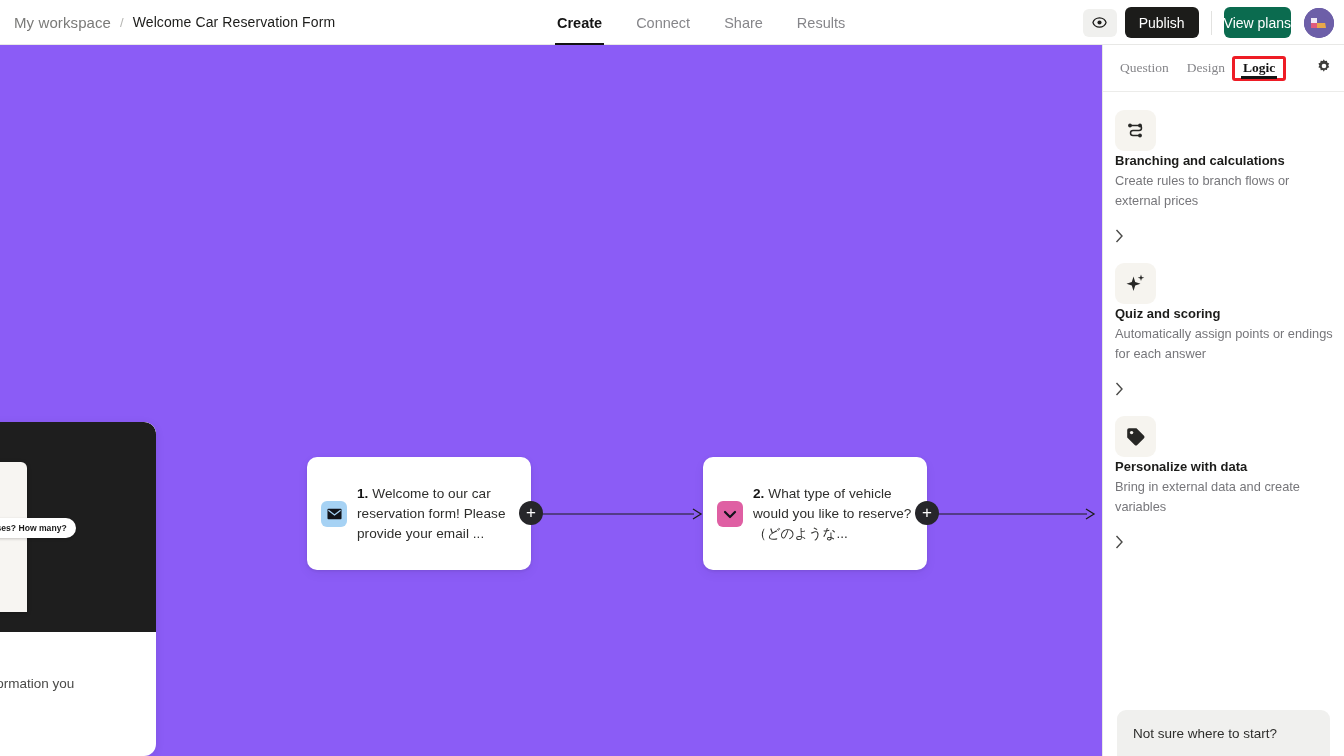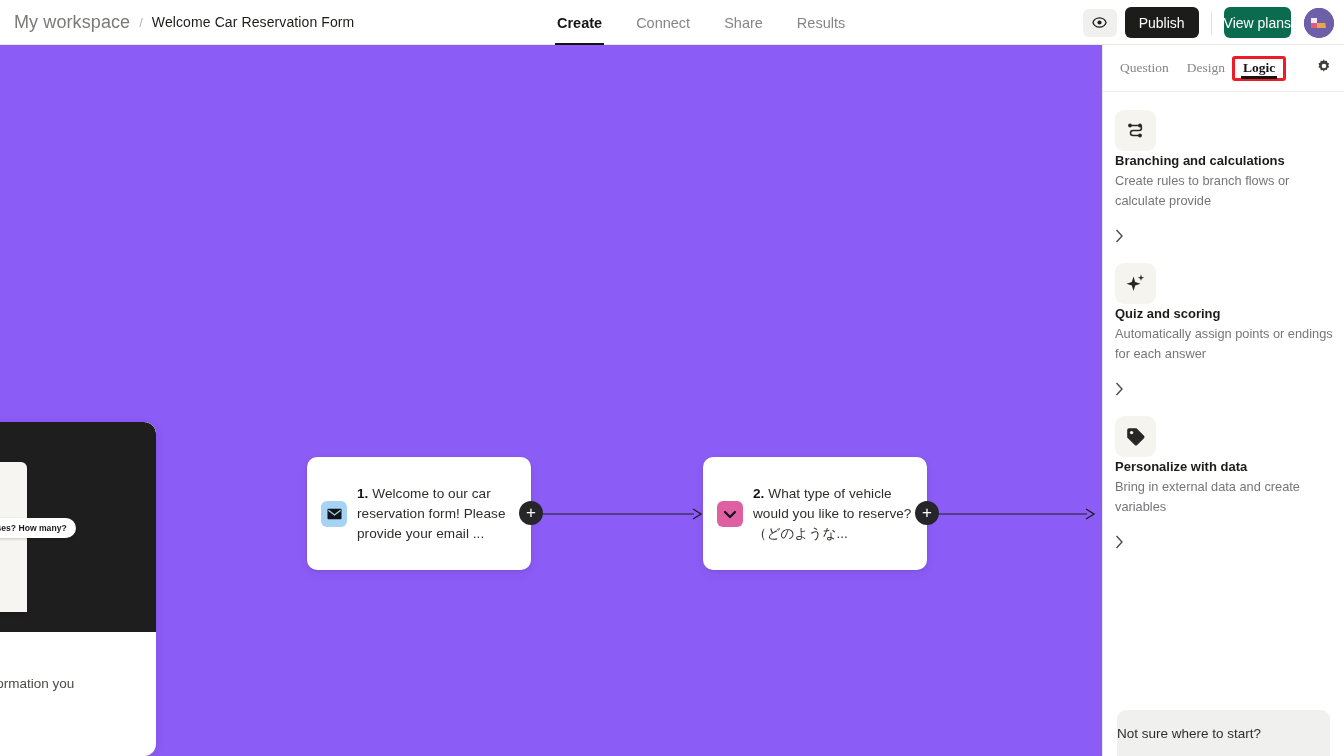--- a/index.html
+++ b/index.html
@@ -15,21 +15,21 @@
   
   #topbar {
     position: absolute; top: 0; left: 0;
     width: 1344px; height: 45px;
     background: #ffffff;
     border-bottom: 1px solid #e8e8e6;
     display: flex; align-items: center;
   }
   .crumbs { display: flex; align-items: center; padding-left: 14px; gap: 9px; }
   .crumb-ws {
-    font-size: 18px; color: #7a7a78; letter-spacing: .1px;
+    font-size: 15px; color: #7a7a78; letter-spacing: .1px;
   }
   .crumb-sep { font-size: 13px; color: #b5b5b2; }
   .crumb-title { font-size: 14px; color: #1c1c1a; letter-spacing: .1px; }
 
   .navtabs {
     position: absolute; left: 540px; top: 0; height: 45px;
     display: flex; align-items: center; gap: 0px;
   }
   .navtab {
     position: relative; height: 45px;
@@ -192,21 +192,21 @@
   }
   .logic-sub {
     font-size: 12.8px; color: #76767a; line-height: 20px;
   }
   .chev { flex: 0 0 14px; padding-top: 18px; color: #4a4a48; }
 
   #panel-footer {
     position: absolute; left: 14px; right: 14px; bottom: 0;
     height: 46px; background: #f0f0ee;
     border-radius: 9px 9px 0 0;
-    display: flex; align-items: center; 
+    display: flex; align-items: center; padding-left: 16px;
   }
   #panel-footer-text { font-size: 13.5px; color: #2e2e2c; }
 </style>
 </head>
 <body>
 
 <div id="topbar">
 
   <div class="crumbs">
     <span class="crumb-ws">My workspace</span>
@@ -337,21 +337,21 @@
       <div class="logic-ico">
         <svg width="20" height="20" viewBox="0 0 20 20">
           <path d="M4.5 4.5 H13 a2.5 2.5 0 0 1 0 5 H7 a2.5 2.5 0 0 0 0 5 H13" fill="none" stroke="#272725" stroke-width="1.5"></path>
           <circle cx="4" cy="4.5" r="1.9" fill="#272725"></circle>
           <circle cx="14" cy="4.5" r="1.9" fill="#272725"></circle>
           <circle cx="14" cy="14.5" r="1.9" fill="#272725"></circle>
         </svg>
       </div>
       <div class="logic-body">
         <div class="logic-title">Branching and calculations</div>
-        <div class="logic-sub">Create rules to branch flows or calculate provide</div>
+        <div class="logic-sub">Create rules to branch flows or external prices</div>
       </div>
       <div class="chev">
         <svg width="9" height="14" viewBox="0 0 9 14">
             <path d="M1.5 1 L7 7 L1.5 13" fill="none" stroke="#4a4a48" stroke-width="1.4"></path>
           </svg>
       </div>
     </div>
 
     <div class="logic-item">
       <div class="logic-ico">

